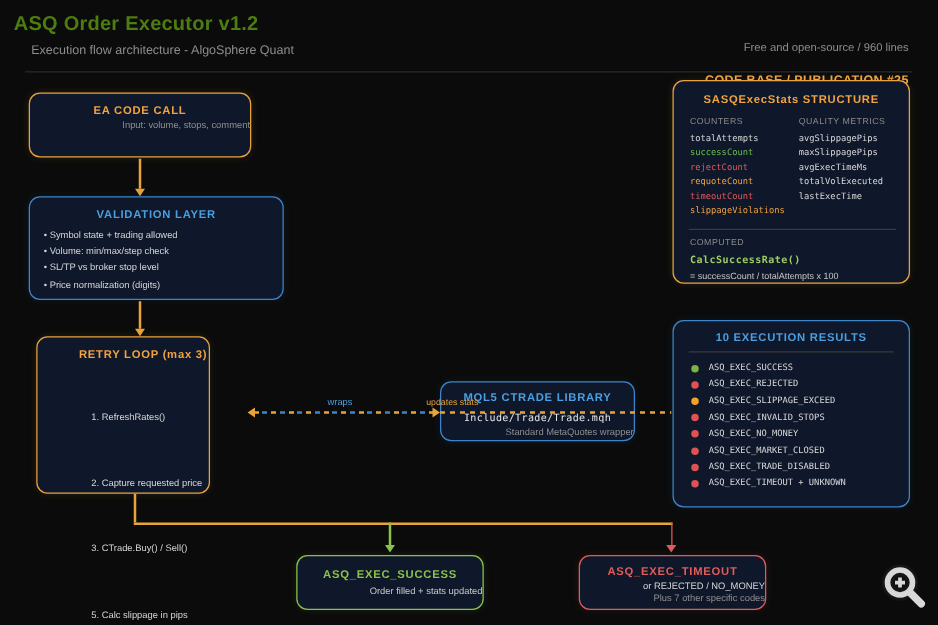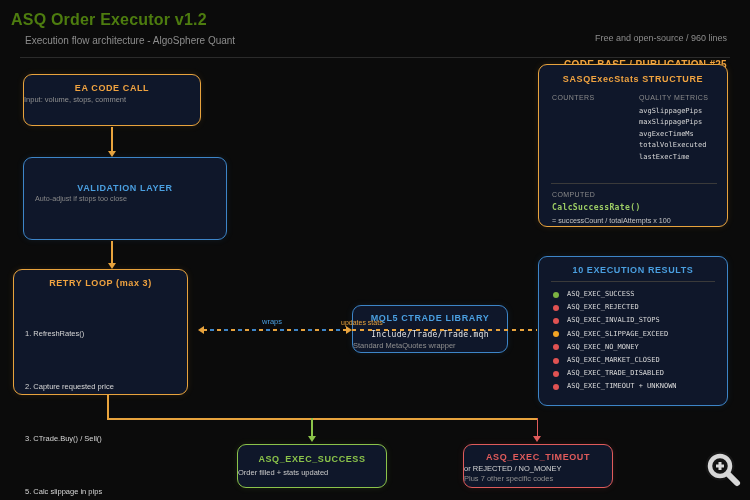--- a/index.html
+++ b/index.html
@@ -15,21 +15,21 @@
   
   .box{position:absolute;background:#0f172a;border-radius:9px;box-sizing:border-box;}
   .b-orange{border:1.5px solid #e8a33d;box-shadow:0 0 7px rgba(232,163,61,.12);}
   .b-blue{border:1.5px solid #3d85c8;box-shadow:0 0 7px rgba(61,133,200,.12);}
   .b-green{border:1.5px solid #8bc34a;box-shadow:0 0 7px rgba(139,195,74,.12);}
   .b-red{border:1.5px solid #e05b5b;box-shadow:0 0 7px rgba(224,91,91,.12);}
   .box-title{text-align:center;font-size:9px;font-weight:bold;letter-spacing:.6px;}
   .t-orange{color:#f0a340;} .t-blue{color:#4a9fe0;} .t-green{color:#8bc34a;} .t-red{color:#e05b5b;}
   .mono{font-family:"DejaVu Sans Mono",monospace;}
   .code-line{text-align:center;font-size:8px;color:#e6e6e6;letter-spacing:.3px;}
-  .note-line{text-align:left;font-size:7.5px;color:#8f8f8f;}
+  .note-line{text-align:right;font-size:7.5px;color:#8f8f8f;}
   .bullets{padding:0 0 0 11px;font-size:7.5px;color:#d6d6d6;}
   .bullets .row{line-height:13.2px;}
   .steps{padding:0 0 0 11px;font-size:7.5px;color:#d6d6d6;}
   .steps .row{line-height:12.6px;margin-top:40px;}
   .gray-note{padding-left:11px;font-size:7.2px;color:#888888;line-height:11px;}
   .inner-div{height:1px;background:#3a3a3a;margin:5px 10px 4px 10px;}
   .col-h{font-size:7px;color:#8a8a8a;letter-spacing:.4px;}
   .stat-col .row{font-size:7px;line-height:11.4px;font-family:"DejaVu Sans Mono",monospace;color:#d9d9d9;}
   .res-list .row{display:flex;align-items:center;gap:8px;line-height:13.2px;height:13.2px;
                  font-size:7px;font-family:"DejaVu Sans Mono",monospace;color:#d9d9d9;}
@@ -67,28 +67,33 @@
 
   <div class="box b-orange" style="left:23px;top:74px;width:178px;height:52px;">
     <div class="box-title t-orange" style="margin-top:8px;">EA CODE CALL</div>
     <div class="note-line" style="margin-top:2px;">Input: volume, stops, comment</div>
   </div>
 
   <div class="abs vline c-orange" style="left:111px;top:127px;height:24px;"></div>
   <div class="abs ah ah-down-o" style="left:108px;top:151px;"></div>
 
   <div class="box b-blue" style="left:23px;top:157px;width:204px;height:83px;">
-    <div class="box-title t-blue" style="margin-top:25px;">VALIDATION LAYER</div>
-    <div class="gray-note">Auto-adjust if stops too close</div>
+    <div class="box-title t-blue" style="margin-top:8px;">VALIDATION LAYER</div>
+    <div class="bullets" style="margin-top:5px;">
+        <div class="row">• Symbol state + trading allowed</div>
+        <div class="row">• Volume: min/max/step check</div>
+        <div class="row">• SL/TP vs broker stop level</div>
+        <div class="row">• Price normalization (digits)</div>
+      </div>
   </div>
 
   <div class="abs vline c-orange" style="left:111px;top:241px;height:22px;"></div>
   <div class="abs ah ah-down-o" style="left:108px;top:263px;"></div>
 
-  <div class="box b-orange" style="left:13px;top:269px;width:175px;height:126px;">
+  <div class="box b-orange" style="left:29px;top:269px;width:139px;height:126px;padding-left:32px;">
     <div class="box-title t-orange" style="margin-top:8px;">RETRY LOOP (max 3)</div>
     <div class="steps" style="margin-top:5px;">
         <div class="row">1. RefreshRates()</div>
         <div class="row">2. Capture requested price</div>
         <div class="row">3. CTrade.Buy() / Sell()</div>
         <div class="row">5. Calc slippage in pips</div>
         <div class="row">6. Update stats + log</div>
       </div>
     <div class="inner-div"></div>
   </div>
@@ -104,20 +109,28 @@
   <div class="box b-blue" style="left:352px;top:305px;width:156px;height:48px;">
     <div class="box-title t-blue" style="margin-top:7px;">MQL5 CTRADE LIBRARY</div>
     <div class="code-line mono" style="margin-top:7px;">Include/Trade/Trade.mqh</div>
     <div class="note-line" style="margin-top:2px;">Standard MetaQuotes wrapper</div>
   </div>
 
   <div class="box b-orange" style="left:538px;top:64px;width:190px;height:163px;">
     <div class="box-title t-orange" style="margin-top:9px;">SASQExecStats STRUCTURE</div>
     <div class="abs col-h" style="left:13px;top:29px;">COUNTERS</div>
     <div class="abs col-h" style="left:100px;top:29px;">QUALITY METRICS</div>
+    <div class="abs stat-col" style="left:13px;top:41px;">
+        <div class="row" style="color: rgb(217, 217, 217);">totalAttempts</div>
+        <div class="row" style="color: rgb(111, 191, 79);">successCount</div>
+        <div class="row" style="color: rgb(224, 91, 91);">rejectCount</div>
+        <div class="row" style="color: rgb(240, 163, 64);">requoteCount</div>
+        <div class="row" style="color: rgb(224, 91, 91);">timeoutCount</div>
+        <div class="row" style="color: rgb(240, 163, 64);">slippageViolations</div>
+      </div>
     <div class="abs stat-col" style="left:100px;top:41px;">
         <div class="row">avgSlippagePips</div>
         <div class="row">maxSlippagePips</div>
         <div class="row">avgExecTimeMs</div>
         <div class="row">totalVolExecuted</div>
         <div class="row">lastExecTime</div>
       </div>
     <div class="abs" style="left:12px;top:118px;width:166px;height:1px;background:#3a3a3a;"></div>
     <div class="abs col-h" style="left:13px;top:126px;">COMPUTED</div>
     <div class="abs mono" style="left:13px;top:138px;font-size:8px;font-weight:bold;color:#9ccc65;letter-spacing:.4px;">CalcSuccessRate()</div>
@@ -130,26 +143,26 @@
     <div class="res-list" style="padding-left:14px;">
         <div class="row">
           <span class="dot" style="background: rgb(124, 179, 66);"></span>
           <span>ASQ_EXEC_SUCCESS</span>
         </div>
         <div class="row">
           <span class="dot" style="background: rgb(224, 82, 82);"></span>
           <span>ASQ_EXEC_REJECTED</span>
         </div>
         <div class="row">
-          <span class="dot" style="background: rgb(224, 82, 82);"></span>
-          <span>ASQ_EXEC_INVALID_STOPS</span>
-        </div>
-        <div class="row">
           <span class="dot" style="background: rgb(242, 164, 36);"></span>
           <span>ASQ_EXEC_SLIPPAGE_EXCEED</span>
+        </div>
+        <div class="row">
+          <span class="dot" style="background: rgb(224, 82, 82);"></span>
+          <span>ASQ_EXEC_INVALID_STOPS</span>
         </div>
         <div class="row">
           <span class="dot" style="background: rgb(224, 82, 82);"></span>
           <span>ASQ_EXEC_NO_MONEY</span>
         </div>
         <div class="row">
           <span class="dot" style="background: rgb(224, 82, 82);"></span>
           <span>ASQ_EXEC_MARKET_CLOSED</span>
         </div>
         <div class="row">

